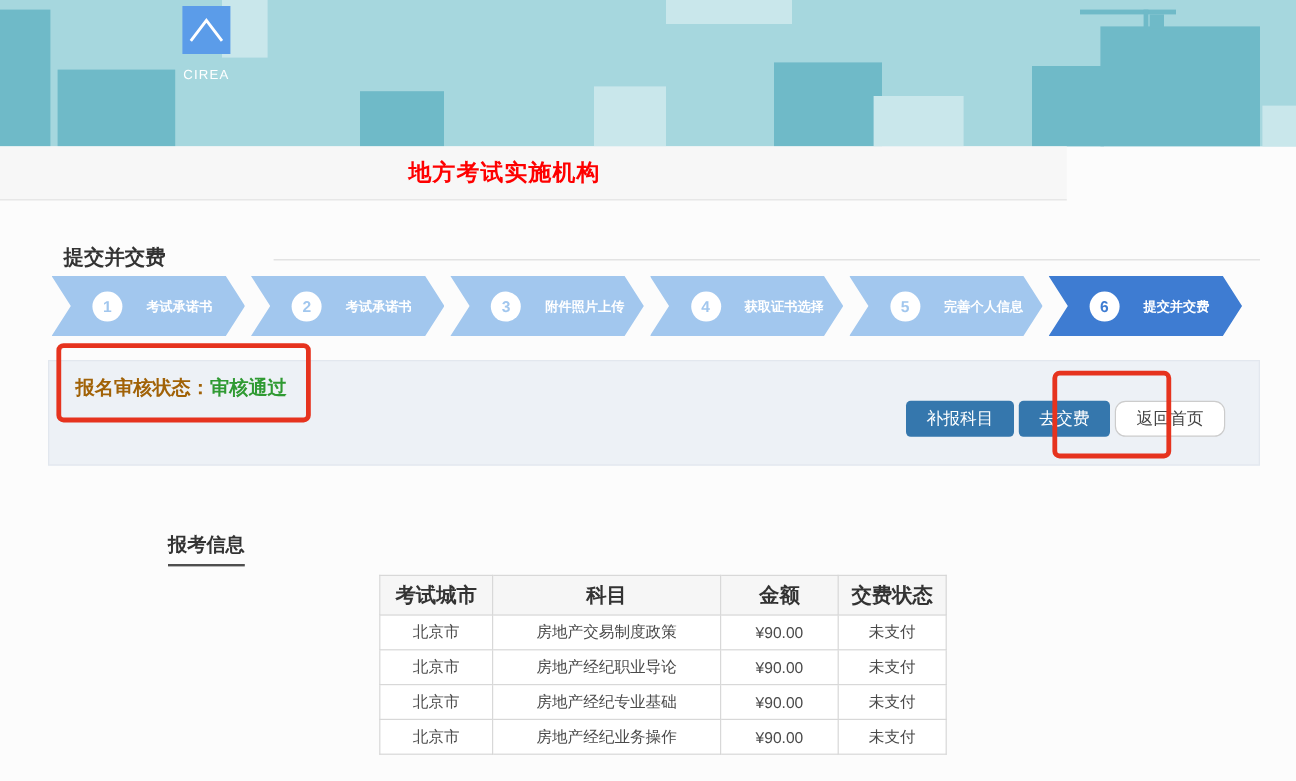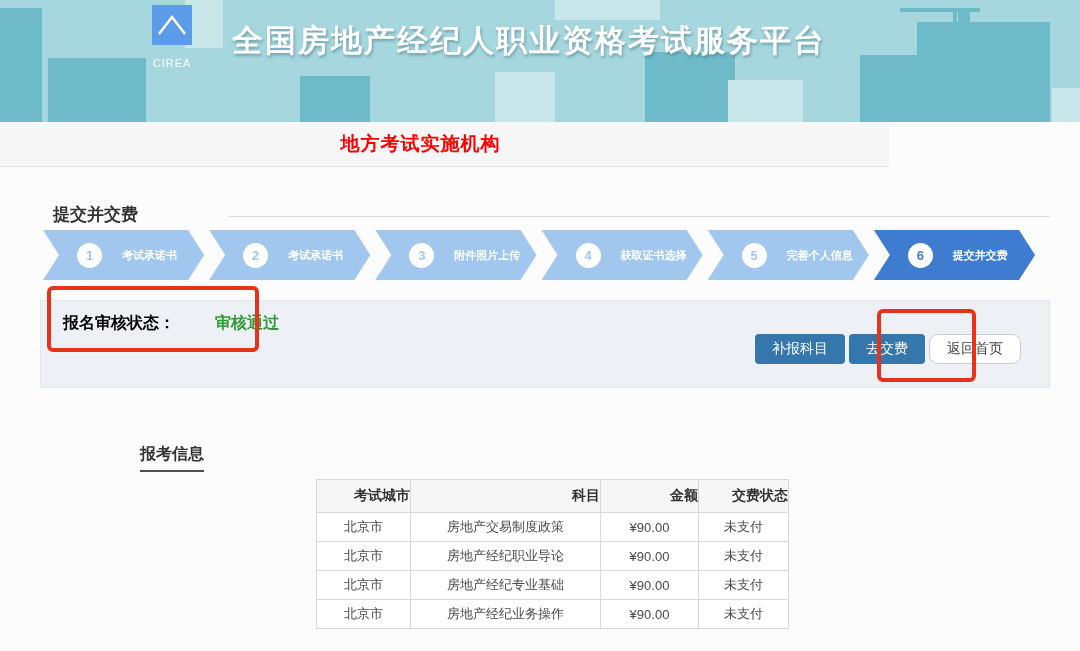--- a/index.html
+++ b/index.html
@@ -46,43 +46,43 @@
     display:inline-flex;align-items:center;justify-content:center;font-size:13px;font-weight:bold;flex:none;
   }
   .step.active .step-num{color:var(--step_active);}
   .step-label{color:#fff;font-size:11px;font-weight:bold;margin-left:20px;white-space:nowrap;}
   
   .status-panel{
     position:absolute;left:40px;top:300px;width:1010px;height:88px;
     background:var(--panel_bg);border:1px solid #e2e7ee;
   }
   .status-line{position:absolute;left:22px;top:12px;font-size:16px;font-weight:bold;}
-  .status-label{color:#000000;}
-  .status-value{color:var(--status_green);margin-left:40px;}
+  .status-label{color:#a16207;}
+  .status-value{color:var(--status_green);}
   .button-row{position:absolute;right:28px;top:33px;display:flex;gap:4px;}
   .btn{
     height:30px;padding:0 17px;border:none;border-radius:4px;font-size:14px;cursor:pointer;
     background:var(--accent_blue);color:#fff;font-family:inherit;white-space:nowrap;
   }
   .btn.ghost{background:#fff;color:#444;border:1px solid #ccc;border-radius:9px;}
   
   .anno{position:absolute;border:4px solid var(--annotation_red);border-radius:6px;pointer-events:none;z-index:50;}
   .anno-status{left:47px;top:286px;width:212px;height:66px;}
   .anno-pay{left:877px;top:309px;width:99px;height:73px;}
   
   .reg-title{
     position:absolute;left:140px;top:420px;font-size:16px;font-weight:bold;color:#333;
     padding-bottom:5px;border-bottom:2px solid #4f4f4f;margin-top:24px;
   }
   table.reg{
     position:absolute;left:316px;top:479px;width:472px;border-collapse:collapse;
     background:#fff;table-layout:fixed;
   }
   table.reg th,table.reg td{border:1px solid var(--border_gray);text-align:center;}
-  table.reg th{height:33px;background:#f6f6f6;font-size:14px;font-weight:bold;color:#333;text-align:right;}
+  table.reg th{height:33px;background:#f6f6f6;font-size:17px;font-weight:bold;color:#333;}
   table.reg td{height:29px;font-size:13px;color:#4a4a4a;}
   .col-city{width:94px;} .col-subject{width:190px;} .col-amount{width:98px;} .col-status{width:90px;}
 </style>
 </head>
 <body>
 
 <div class="header">
 
   <div class="sk d" style="left:0;top:8px;width:42px;height:114px"></div>
   <div class="sk d" style="left:48px;top:58px;width:98px;height:64px"></div>
@@ -100,21 +100,20 @@
   <div class="sk l" style="left:1052px;top:88px;width:28px;height:34px"></div>
 
   <div class="logo">
     <div class="logo-box">
       <svg width="30" height="22" viewBox="0 0 30 22">
         <polyline points="2,20 15,3 28,20" fill="none" stroke="#ffffff" stroke-width="2.4"></polyline>
       </svg>
     </div>
     <div class="logo-text">CIREA</div>
   </div>
-  <div class="site-title">全国房地产经纪人职业资格考试服务平台</div>
 </div>
 
 <div class="banner">
   <span class="banner-text">地方考试实施机构</span>
 </div>
 
 <div class="section-title">提交并交费</div>
 <div class="title-line"></div>
 <div class="steps" id="steps">
     <div class="step">

